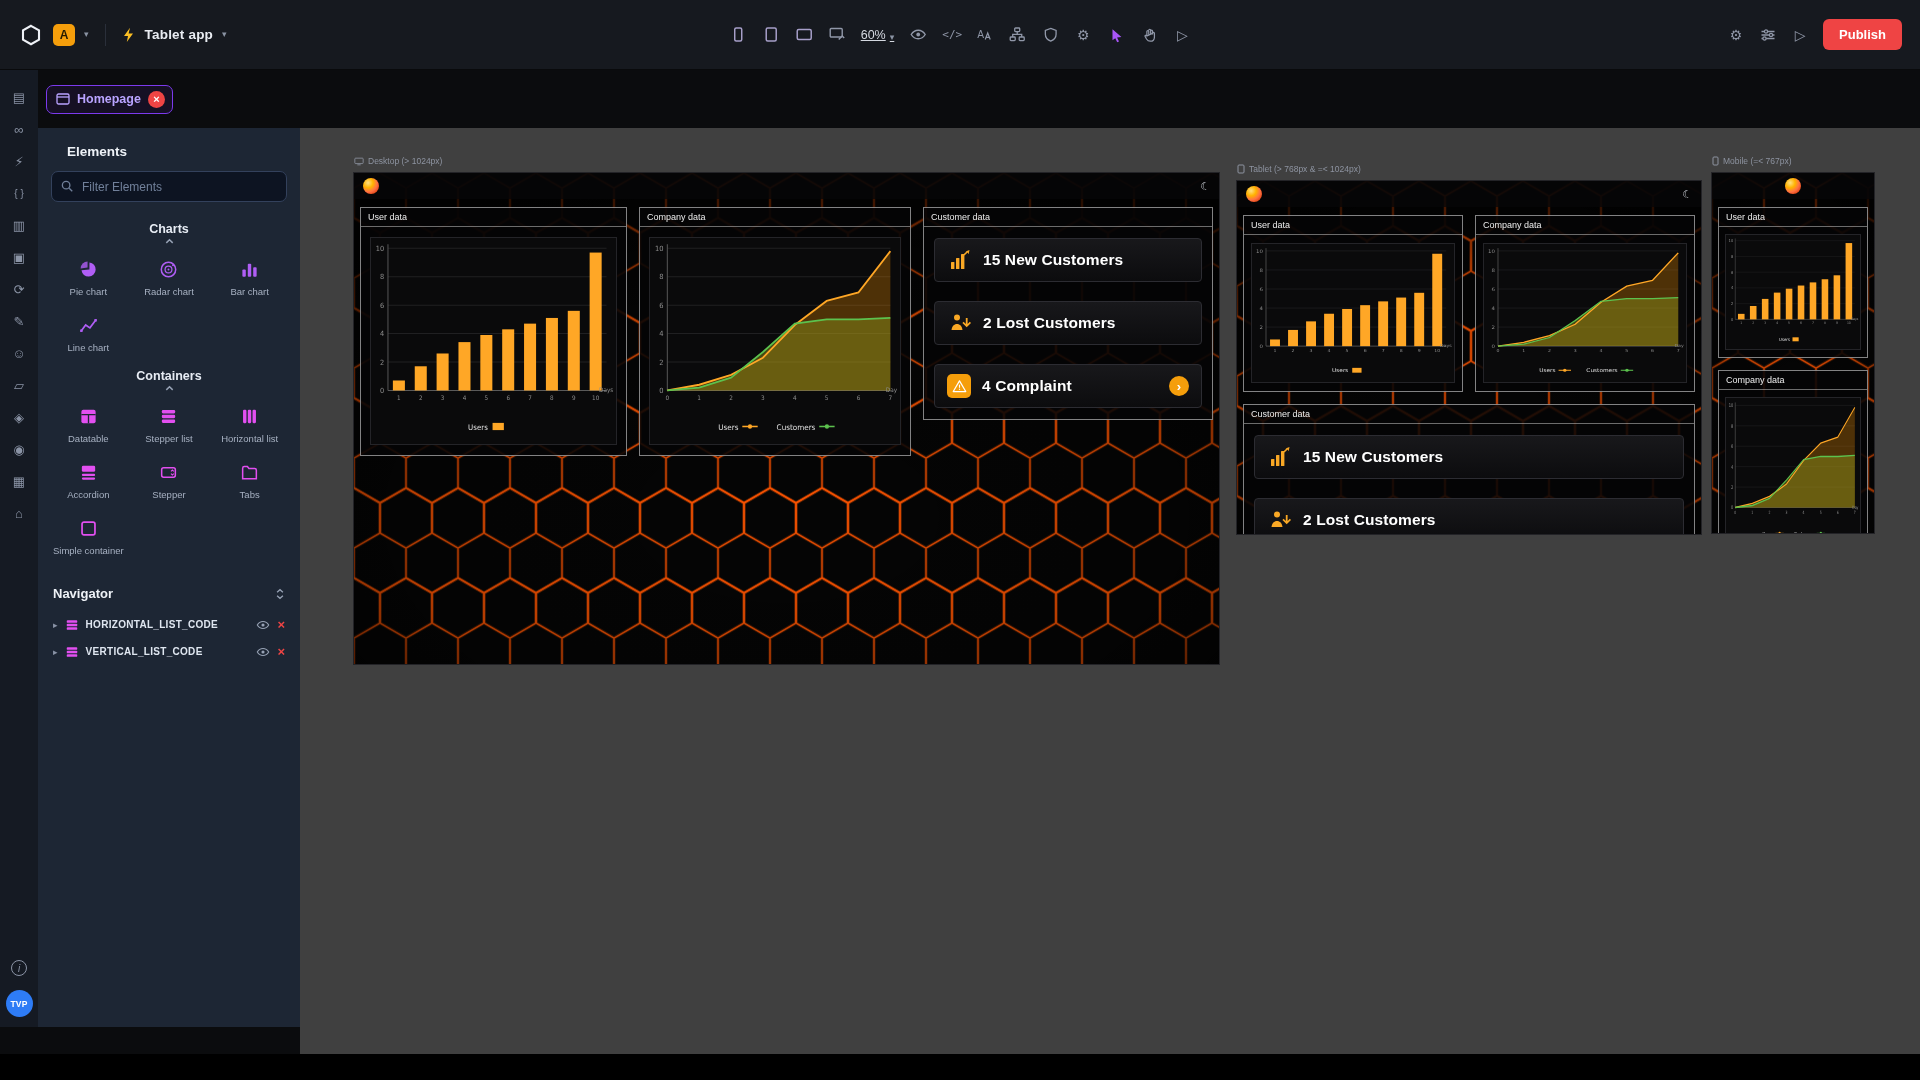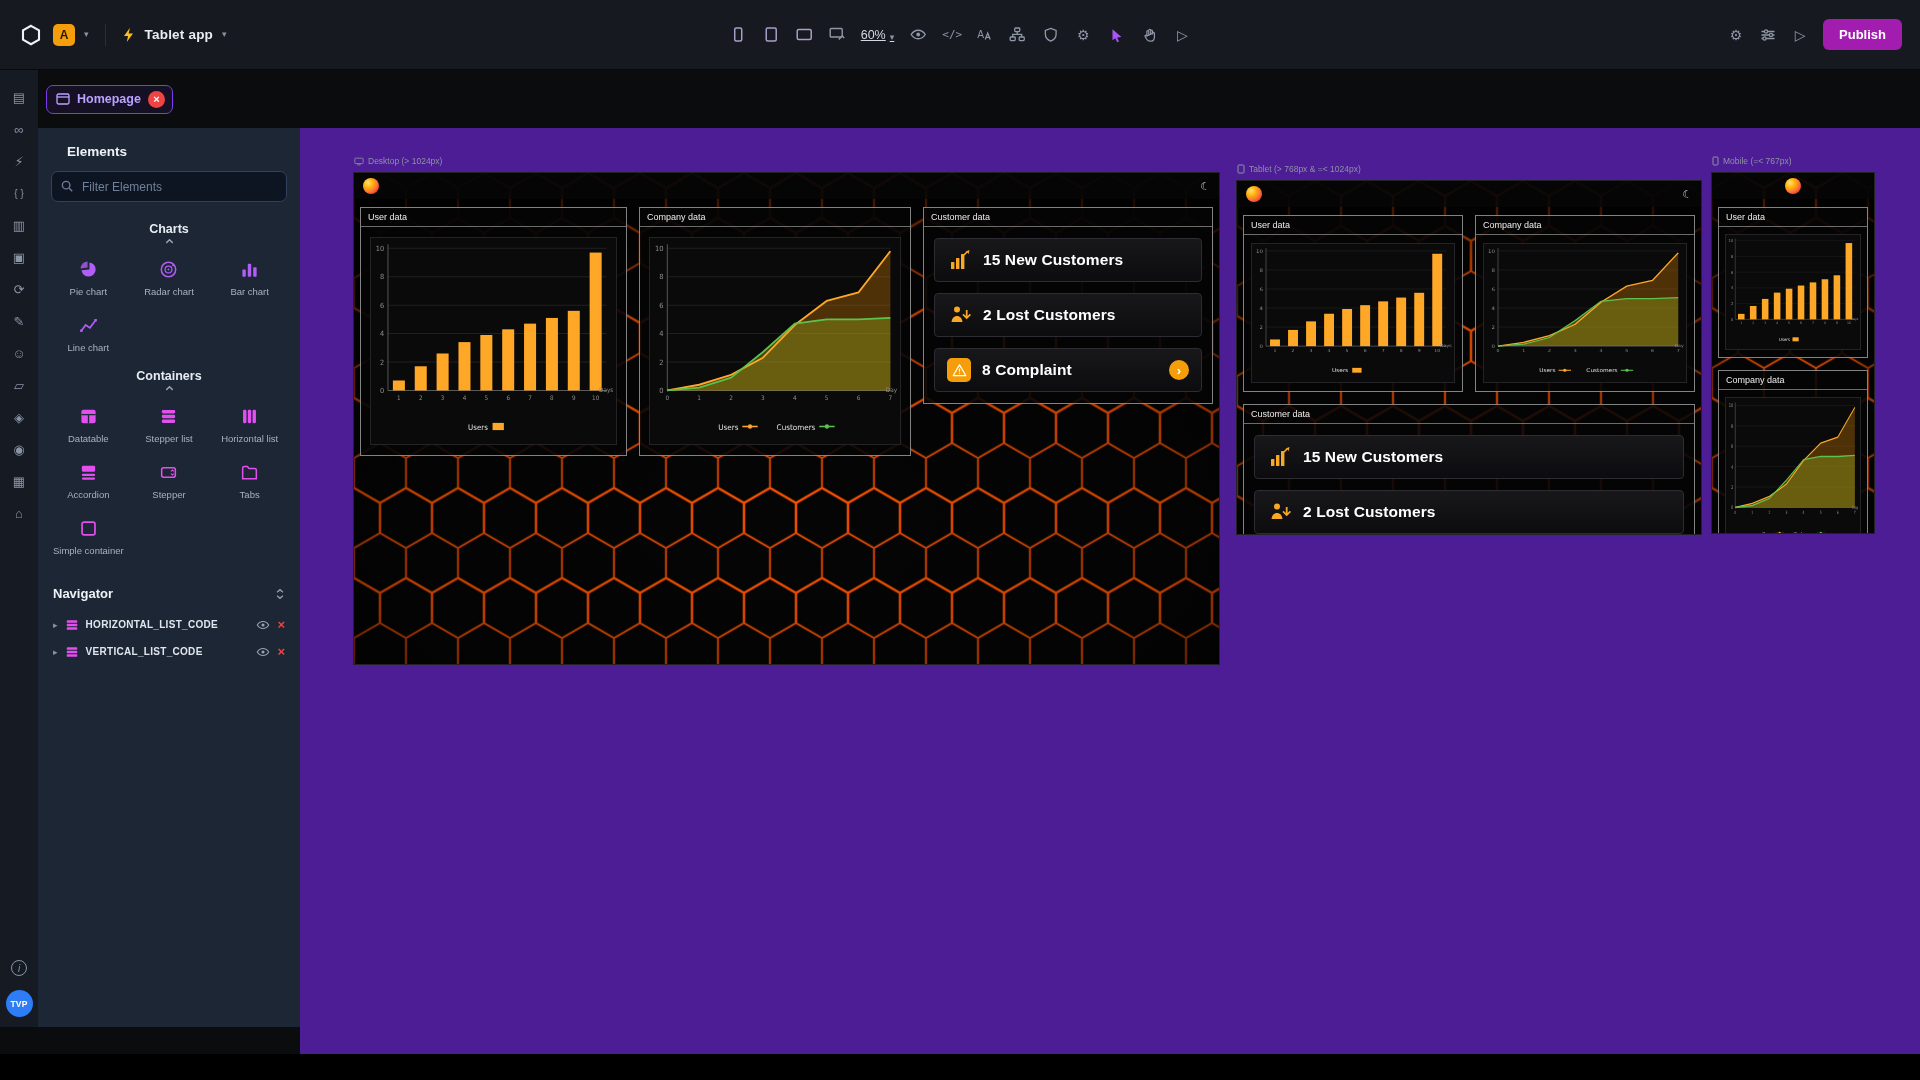--- a/index.html
+++ b/index.html
@@ -19,21 +19,21 @@
   .bolt{display:grid;place-items:center;}
   .appname{color:#e9ecf2;font-size:13.5px;font-weight:600;letter-spacing:.2px;cursor:pointer;}
   .tb-center{position:absolute;left:50%;top:50%;transform:translate(-50%,-50%);
     display:flex;align-items:center;gap:15px;}
   .tbi{color:#9097a8;display:grid;place-items:center;width:18px;height:18px;font-size:14px;cursor:pointer;}
   .tbi.devices{color:#a79fc9;}
   .tbi.active-tool{color:#a855f7;}
   .zoom{display:flex;align-items:flex-end;gap:4px;color:#d4d8e0;font-size:12.5px;cursor:pointer;text-decoration:underline;}
   .code-txt{font-family:"DejaVu Sans Mono",monospace;font-size:11px;}
   .tb-right{margin-left:auto;display:flex;align-items:center;gap:14px;}
-  .publish{background:#a21caf;color:#fff;font-size:13px;font-weight:700;border:none;
+  .publish{background:#ef4444;color:#fff;font-size:13px;font-weight:700;border:none;
     border-radius:6px;padding:8px 16px;cursor:pointer;font-family:inherit;}
 
   
   .body-row{flex:1;display:flex;background:#0b0c0e;min-height:0;}
   .rail{width:38px;flex:0 0 38px;background:#151a23;height:957px;display:flex;
     flex-direction:column;align-items:center;padding:12px 0 10px;}
   .rail-ic{width:38px;height:30px;display:grid;place-items:center;color:#8b94a6;
     font-size:13px;cursor:pointer;margin-bottom:2px;}
   .rail-ic.small{font-size:10px;}
   .rail-spacer{flex:1;}
@@ -73,21 +73,21 @@
   .nav-head{display:flex;align-items:center;justify-content:space-between;margin:30px 2px 10px;}
   .nav-title{font-size:13px;font-weight:700;color:#eef2f7;}
   .nav-row{display:flex;align-items:center;gap:7px;height:27px;padding:0 2px;cursor:pointer;}
   .nr-chev{color:#8a93a6;font-size:9px;}
   .nr-ico{color:#e24ff0;display:grid;place-items:center;}
   .nr-label{flex:1;font-size:10px;font-weight:700;color:#dfe6f0;letter-spacing:.3px;}
   .nr-eye{color:#97a2b5;display:grid;place-items:center;cursor:pointer;}
   .nr-x{color:#ef4444;font-size:13px;font-weight:700;cursor:pointer;}
 
   
-  .canvas{flex:1;position:relative;background:#4c1d95;overflow:hidden;}
+  .canvas{flex:1;position:relative;background:#404040;overflow:hidden;}
   .artboard{position:absolute;}
   .ab-desktop{left:53px;top:44px;width:867px;height:493px;}
   .ab-tablet{left:936px;top:52px;width:466px;height:355px;}
   .ab-mobile{left:1411px;top:44px;width:164px;height:362px;}
   .ab-label{position:absolute;top:-16px;left:1px;display:flex;align-items:center;gap:4px;
     font-size:8.5px;color:#8d93a0;white-space:nowrap;}
   .ab-frame{position:relative;width:100%;height:100%;background:#050505;border:1px solid #232327;overflow:hidden;}
   .hexbg{position:absolute;inset:0;width:100%;height:100%;}
   .ab-header{position:relative;z-index:2;height:26px;display:flex;align-items:center;
     justify-content:space-between;padding:0 9px;background:rgba(7,7,8,.78);}
@@ -106,21 +106,21 @@
   .ab-desktop .p-user{width:267px;}
   .ab-desktop .p-company{width:272px;}
   .ab-desktop .p-customer{flex:1;}
   .ab-desktop .chart-box{height:208px;}
   .ab-tablet .dpanel.half{width:calc(50% - 6px);}
   .ab-tablet .half .chart-box{height:140px;margin:8px 7px;}
   .ab-tablet .dpanel.full{width:100%;}
   .ab-mobile .dpanel{width:100%;}
   .ab-mobile .chart-box{height:116px;margin:7px 6px;}
   .ab-mobile .p-company-m .chart-box{height:150px;}
-  .cards{padding:11px 10px;display:flex;flex-direction:column;gap:11px;justify-content:flex-end;}
+  .cards{padding:11px 10px;display:flex;flex-direction:column;gap:19px;justify-content:flex-end;}
   .ccard{height:44px;background:linear-gradient(180deg,#18181b,#0c0c0e);border:1px solid #2c2c32;
     border-radius:4px;display:flex;align-items:center;gap:11px;padding:0 12px;cursor:pointer;}
   .ccard-ico{width:25px;height:25px;display:grid;place-items:center;color:#f9a825;}
   .warn-sq{width:24px;height:24px;border-radius:5px;background:#f59e0b;display:grid;place-items:center;}
   .ccard-txt{font-size:15.5px;font-weight:700;color:#fff;flex:1;letter-spacing:.1px;}
   .ccard-arrow{width:20px;height:20px;border-radius:50%;background:#f59e0b;color:#fff;
     display:grid;place-items:center;font-size:13px;font-weight:700;cursor:pointer;line-height:1;}
   .bottom-strip{height:26px;flex:0 0 26px;background:#000;}
 </style>
 </head>
@@ -601,21 +601,21 @@
                       <span class="ccard-txt">2 Lost Customers</span>
                     </div>
                     <div class="ccard">
                       <span class="warn-sq">
                         <svg width="15" height="15" viewBox="0 0 24 24">
                             <path d="M12 3L22 20H2z" fill="none" stroke="#fff" stroke-width="2" stroke-linejoin="round"></path>
                             <rect x="11.1" y="9" width="1.8" height="5" fill="#fff"></rect>
                             <rect x="11.1" y="15.6" width="1.8" height="1.8" fill="#fff"></rect>
                           </svg>
                       </span>
-                      <span class="ccard-txt">8 Complaint</span>
+                      <span class="ccard-txt">4 Complaint</span>
                       <span class="ccard-arrow">›</span>
                     </div>
                   </div>
                 </section>
               </div>
             </div>
           </div>
 
           <div class="artboard ab-tablet">
             <div class="ab-label">

